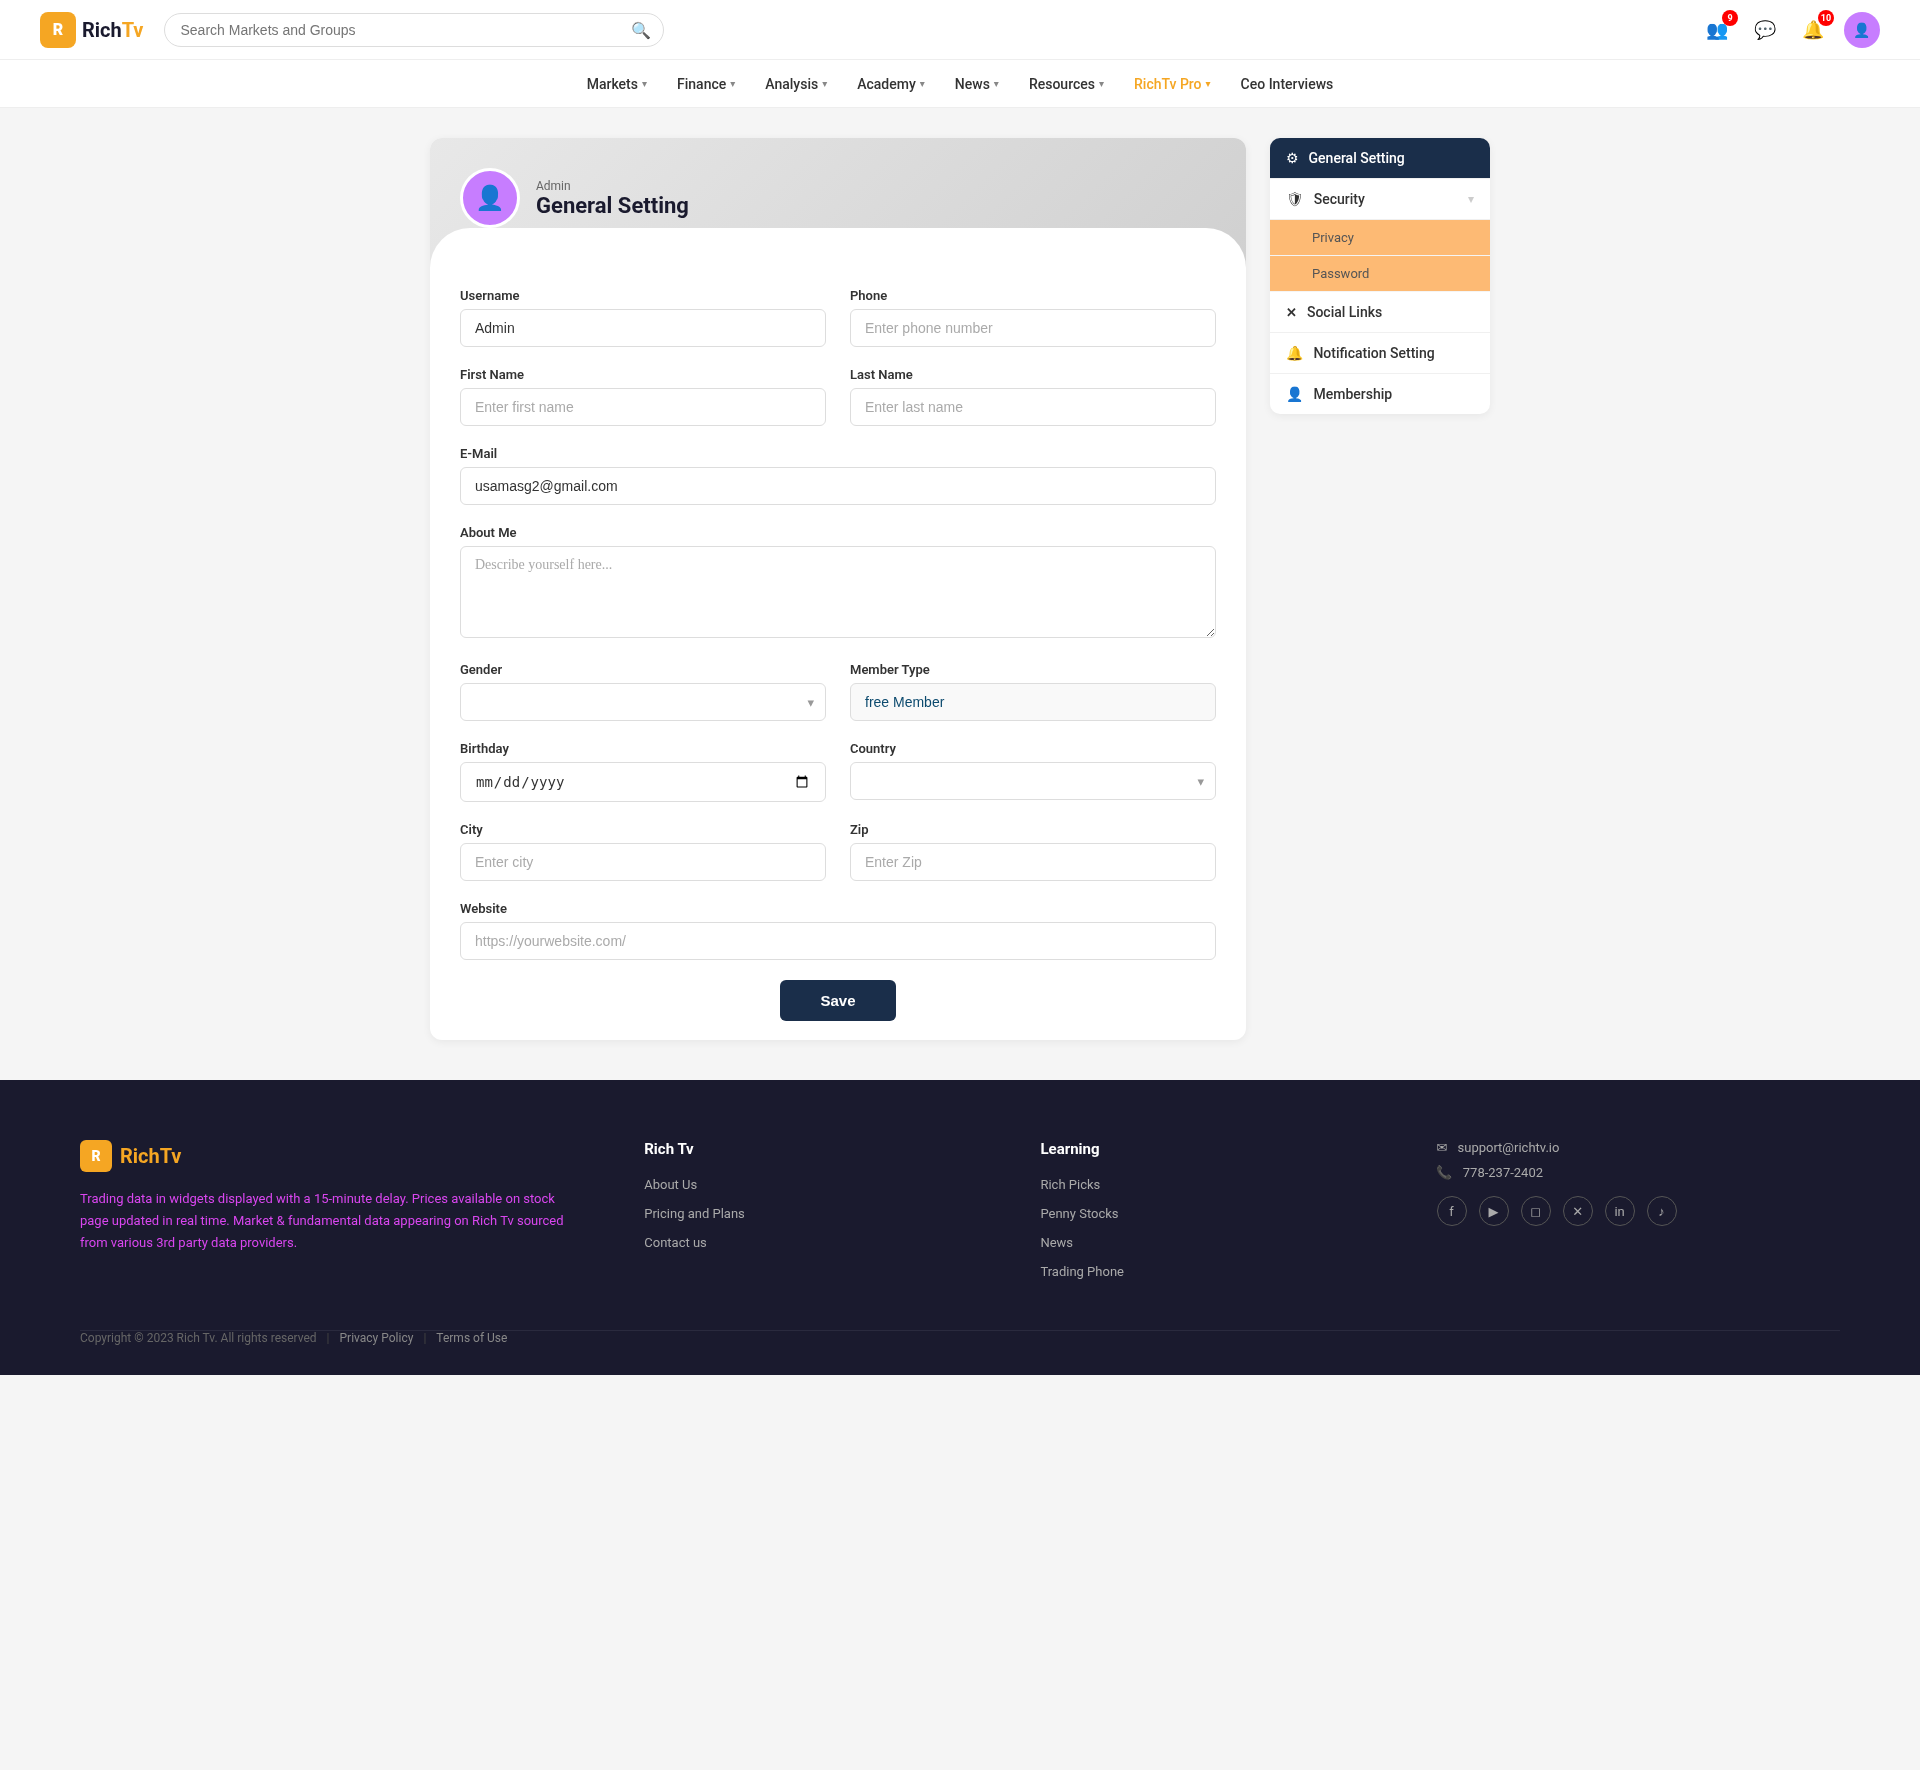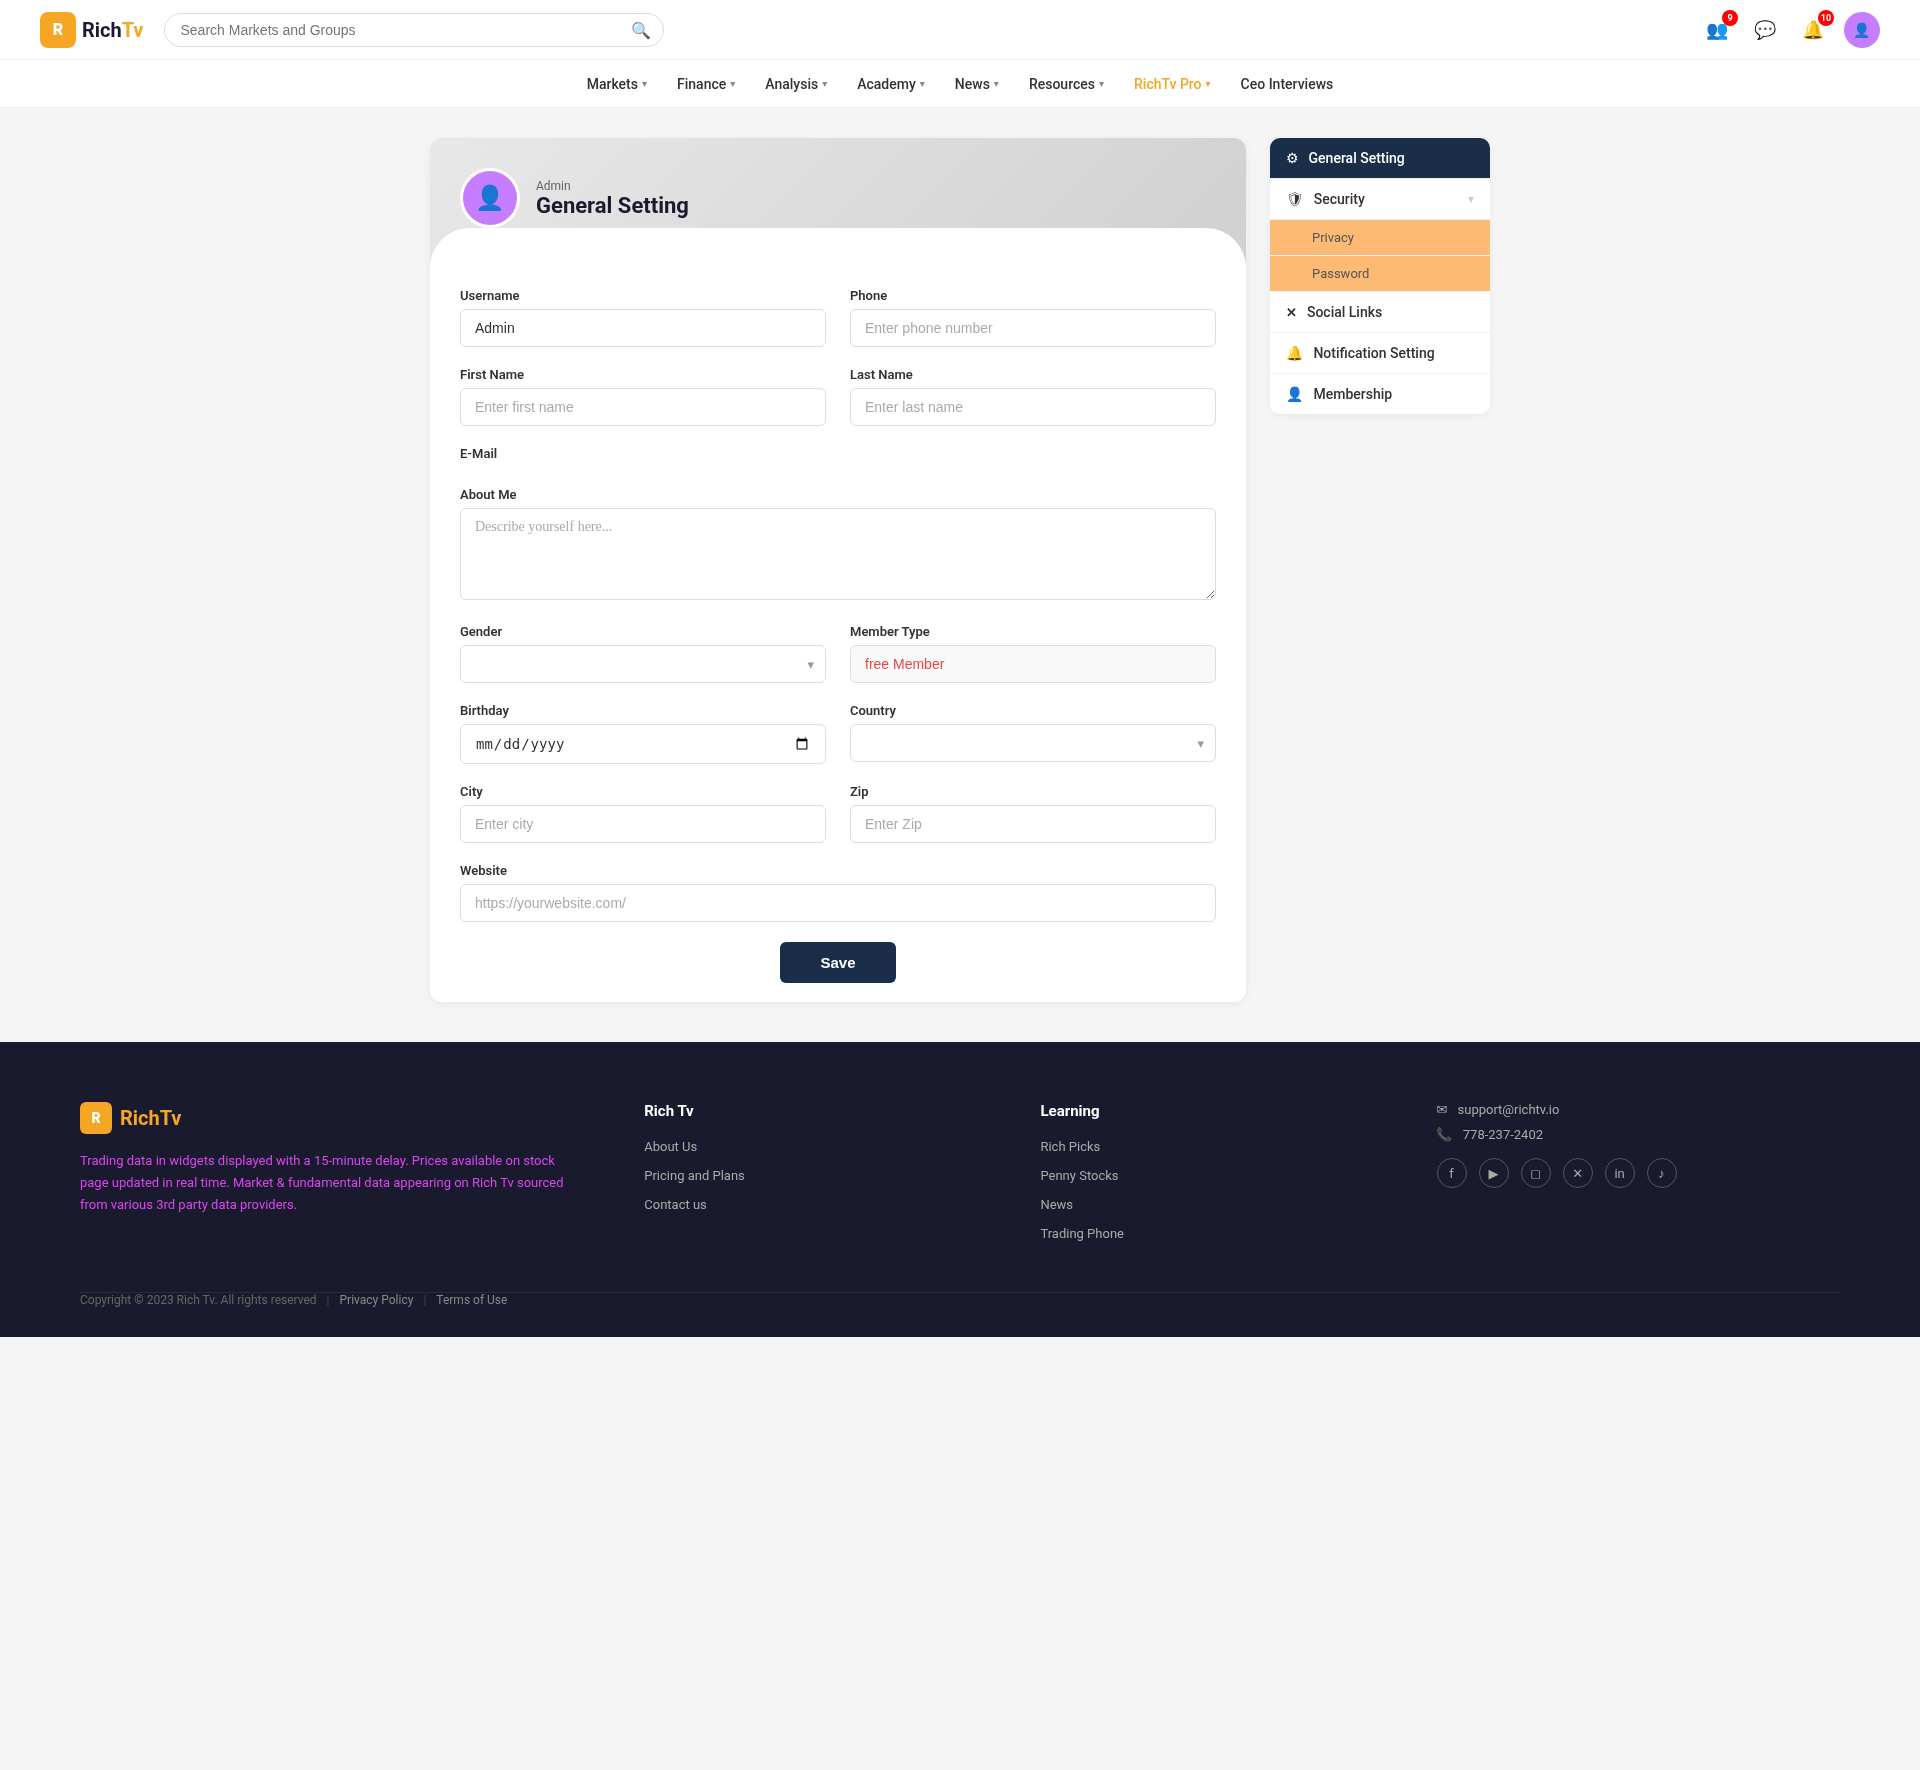--- a/index.html
+++ b/index.html
@@ -182,20 +182,21 @@
         </div>
         <div class="form-group">
           <label>Last Name</label>
           <input type="text" placeholder="Enter last name" style="">
         </div>
       </div>
 
       <div class="form-row">
         <div class="form-group full">
           <label>E-Mail</label>
+          <input type="email" value="usamasg2@gmail.com" style="">
         </div>
       </div>
 
       <div class="form-row">
         <div class="form-group full">
           <label>About Me</label>
           <textarea placeholder="Describe yourself here..." style=""></textarea>
         </div>
       </div>
 
@@ -206,21 +207,21 @@
             <select>
               <option value="" disabled="" selected=""></option>
               <option>Male</option>
               <option>Female</option>
               <option>Other</option>
             </select>
           </div>
         </div>
         <div class="form-group">
           <label>Member Type</label>
-          <input type="text" value="free Member" readonly="" style="background: rgb(249, 249, 249); color: #ef4444;">
+          <input type="text" value="free Member" readonly="" style="background: rgb(249, 249, 249); color: #0c4a6e;">
         </div>
       </div>
 
       <div class="form-row">
         <div class="form-group">
           <label>Birthday</label>
           <input type="date" placeholder="mm/dd/yyyy" style="">
         </div>
         <div class="form-group">
           <label>Country</label>

